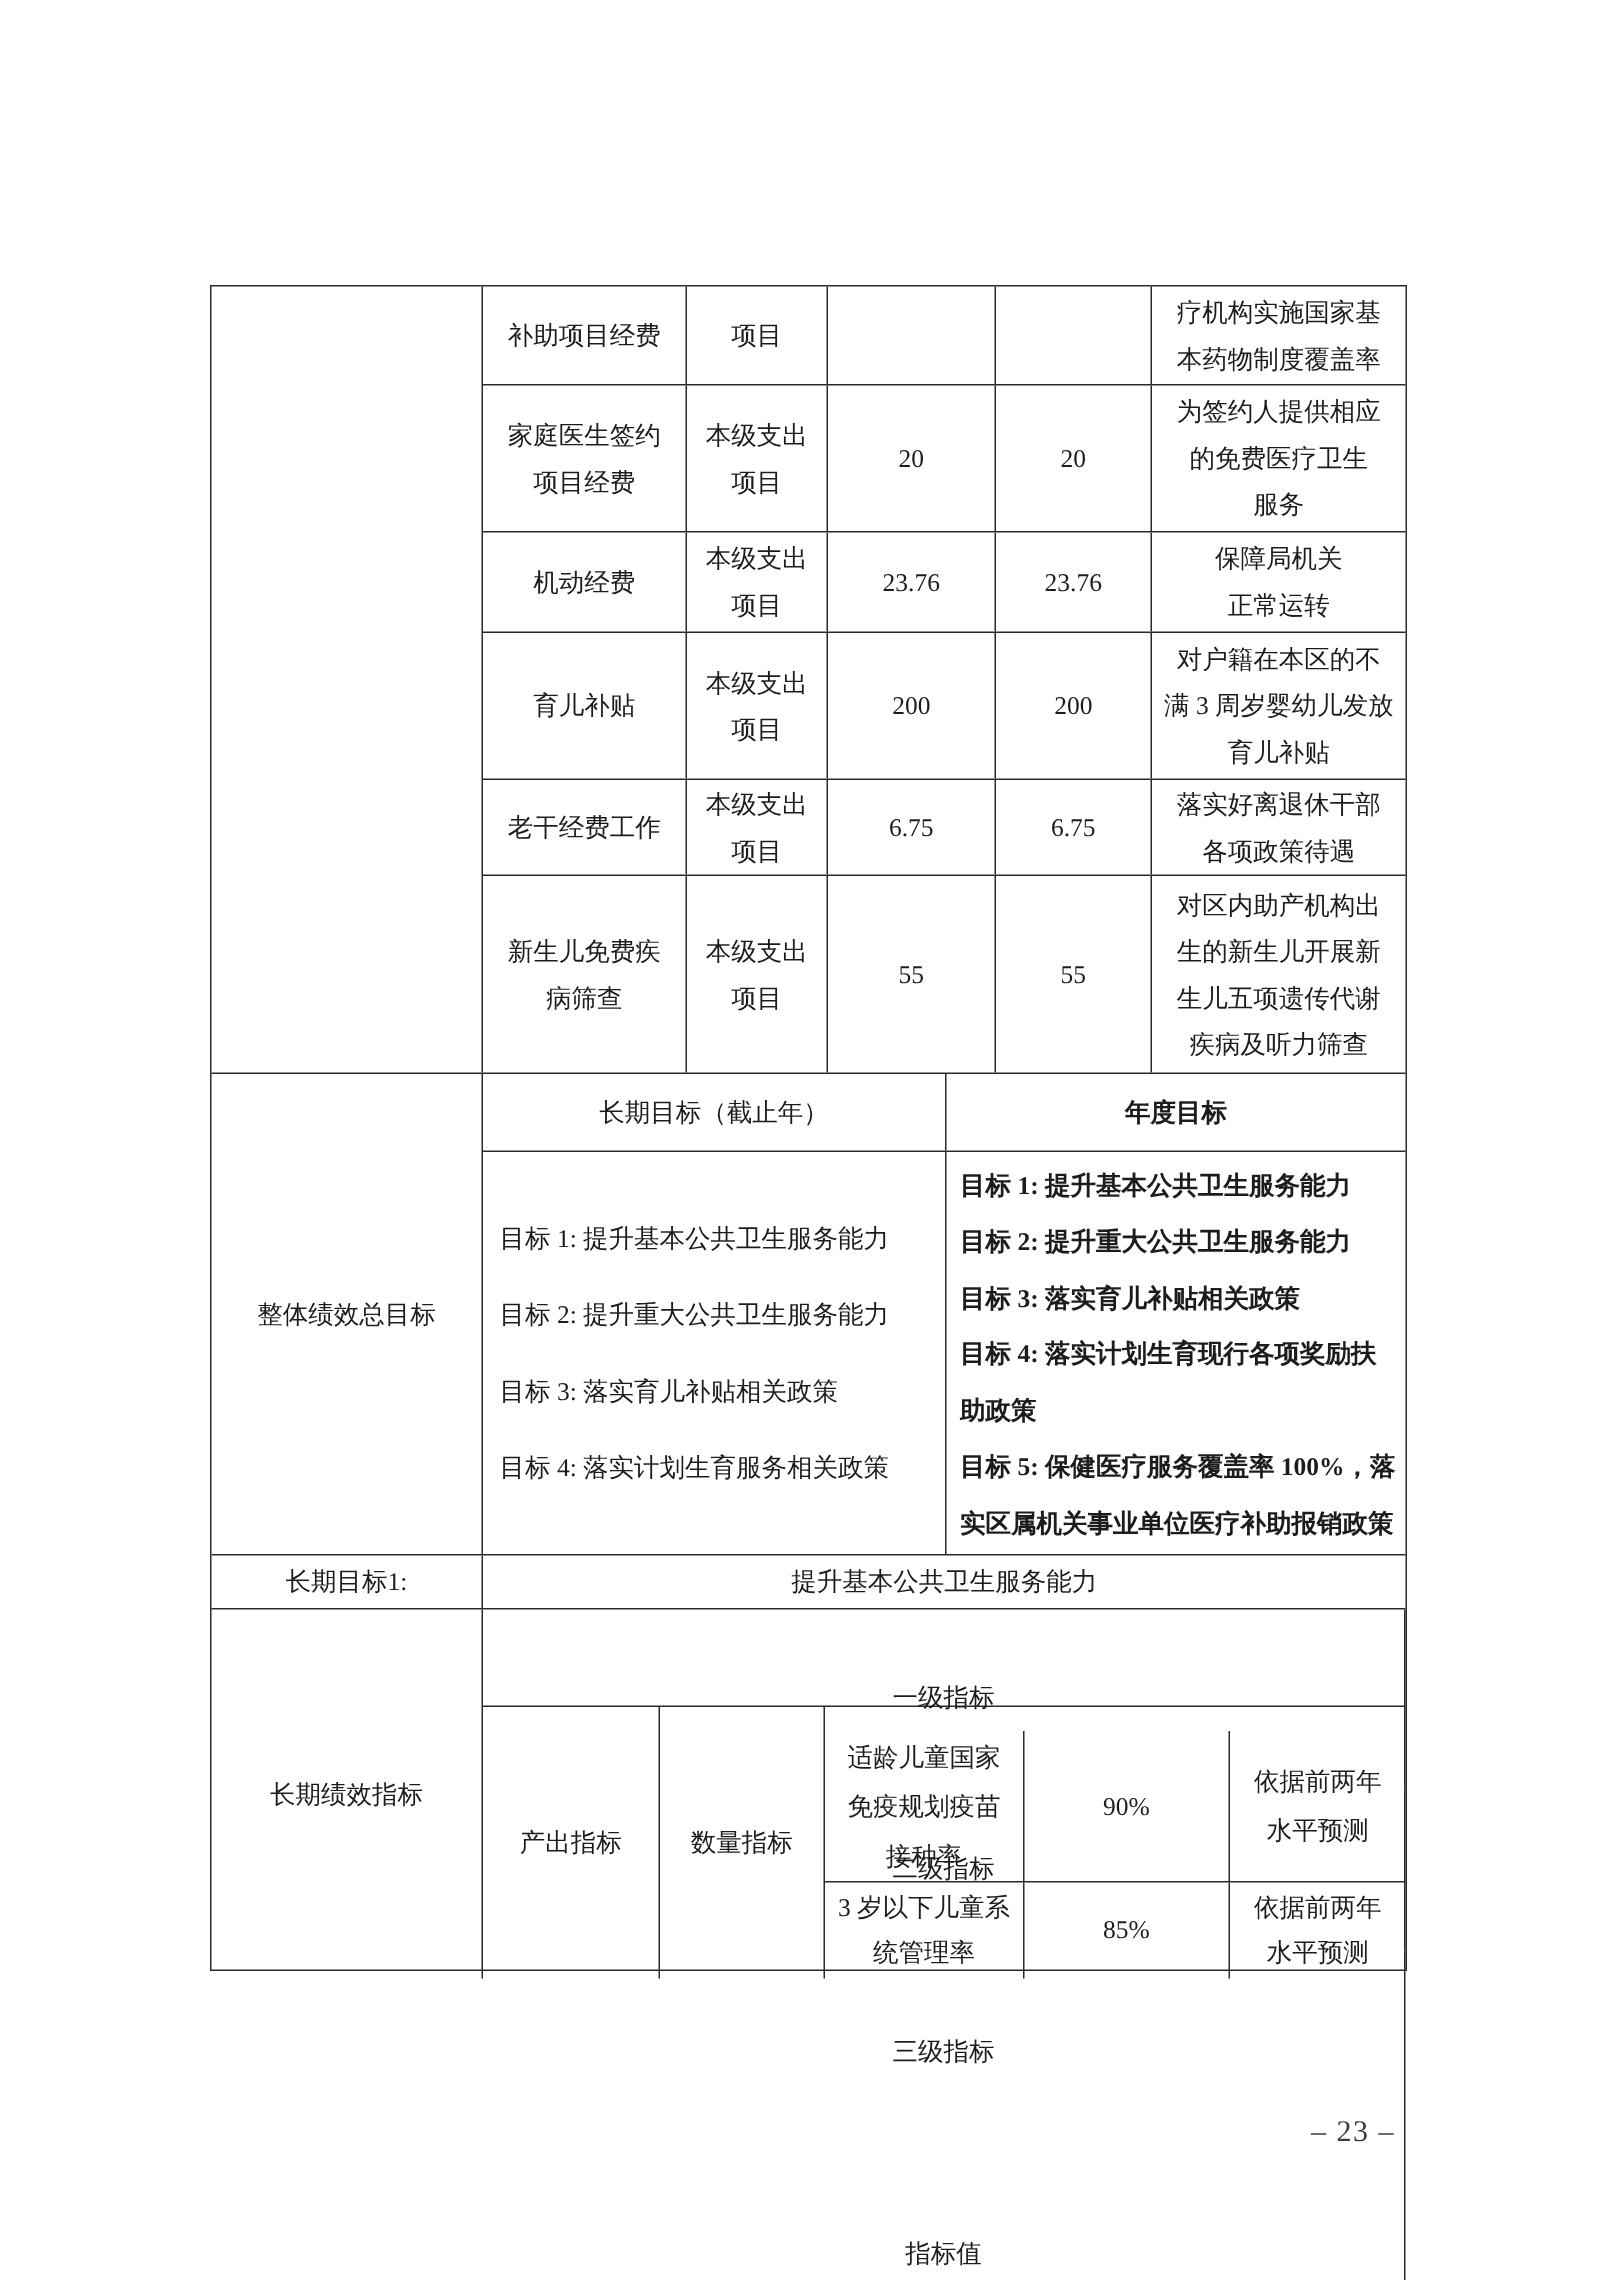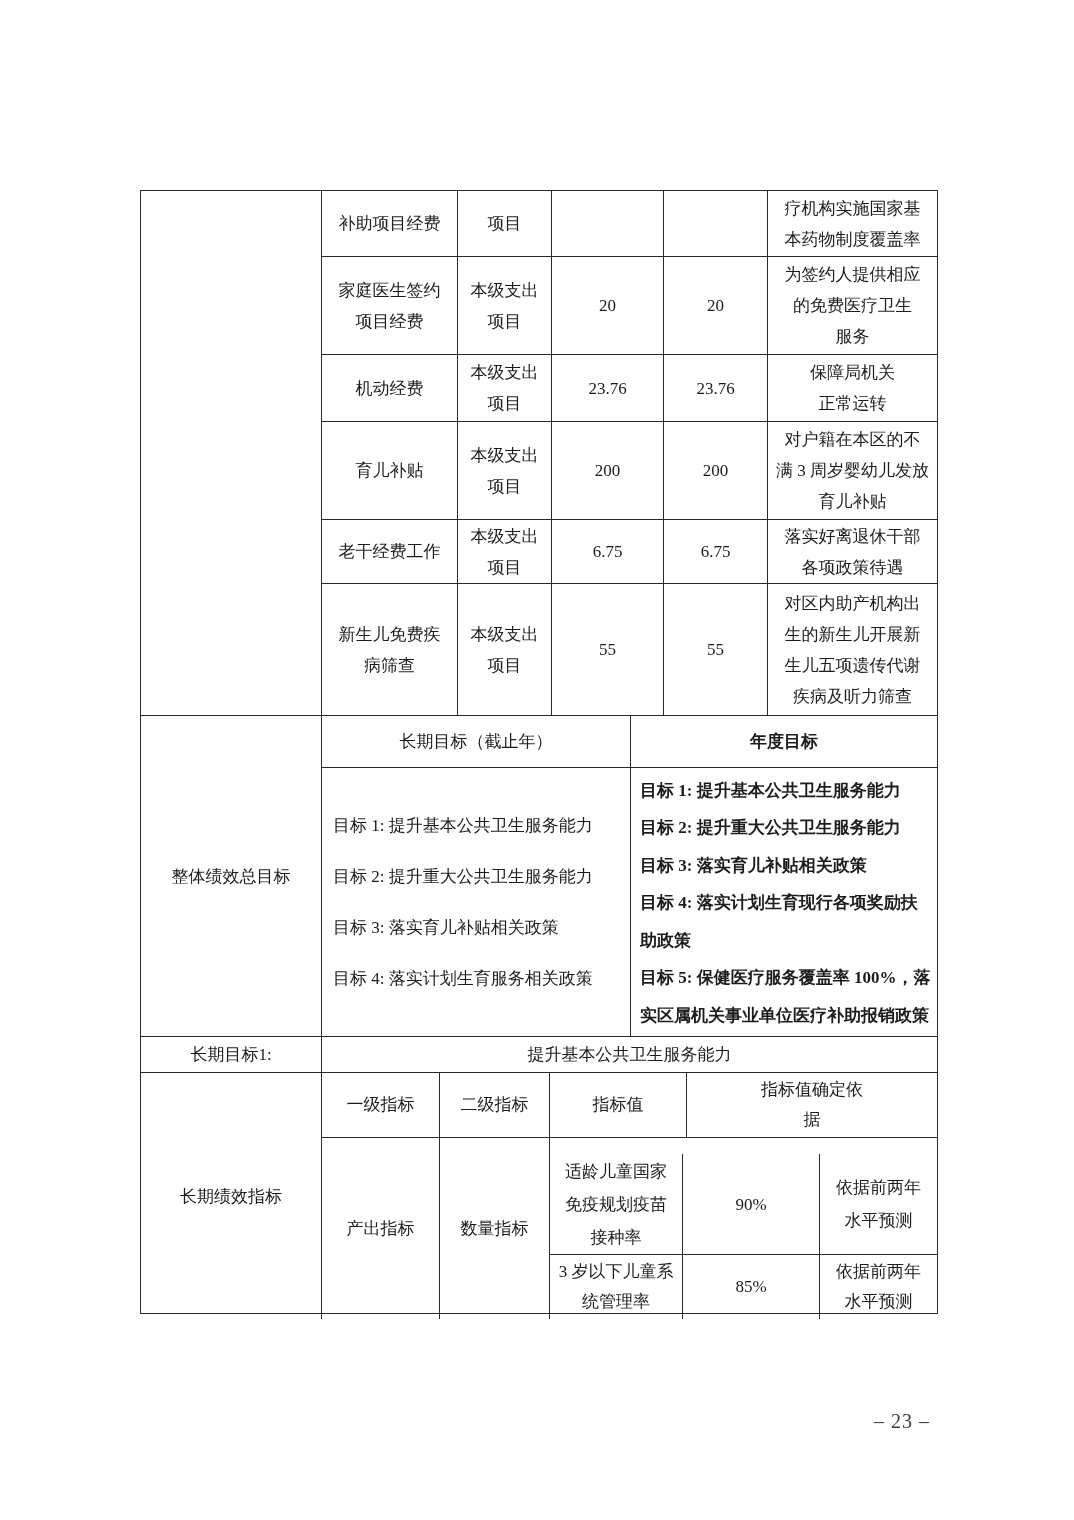--- a/index.html
+++ b/index.html
@@ -69,21 +69,21 @@
     align-items: flex-start; justify-content: flex-start; text-align: left;
     padding: 4px 6px 2px 9px; line-height: 37.5px;
   }
 
   
   .sec-lt1 { height: 51px; }
   .c-wide { flex: 1; }
 
   
   .sec-ind { flex: 1; }
-  .i-head { height: 65px; line-height: 30px; }
+  .i-head { height: 65px; line-height: 30px; flex-direction: column; }
   .i-head .cell { line-height: 30px; }
   
   .c-l1 { flex: 0 0 118px; }
   .c-l2 { flex: 0 0 110px; }
   .c-l3 { flex: 0 0 133px; }
   .c-val{ flex: 0 0 137px; }
   .c-basis { flex: 1; }
   .i-body { flex: 1; display: flex; flex-direction: row; }
   .i-merged {
     display: flex; align-items: center; justify-content: center;
@@ -208,20 +208,21 @@
       <div class="cell c-wide">提升基本公共卫生服务能力</div>
     </div>
 
     <div class="section sec-ind">
       <div class="leftcol">长期绩效指标</div>
       <div class="stack">
 
         <div class="row i-head">
           <div class="cell c-l1">一级指标</div>
           <div class="cell c-l2">二级指标</div>
+          <div class="cell c-l3">三级指标</div>
           <div class="cell c-val">指标值</div>
           <div class="cell c-basis" style="white-space:pre-line;">指标值确定依
 据</div>
         </div>
 
         <div class="i-body">
           <div class="i-merged c-l1">产出指标</div>
           <div class="i-merged c-l2">数量指标</div>
           <div class="i-sub">
             <div class="row i-rowA">

